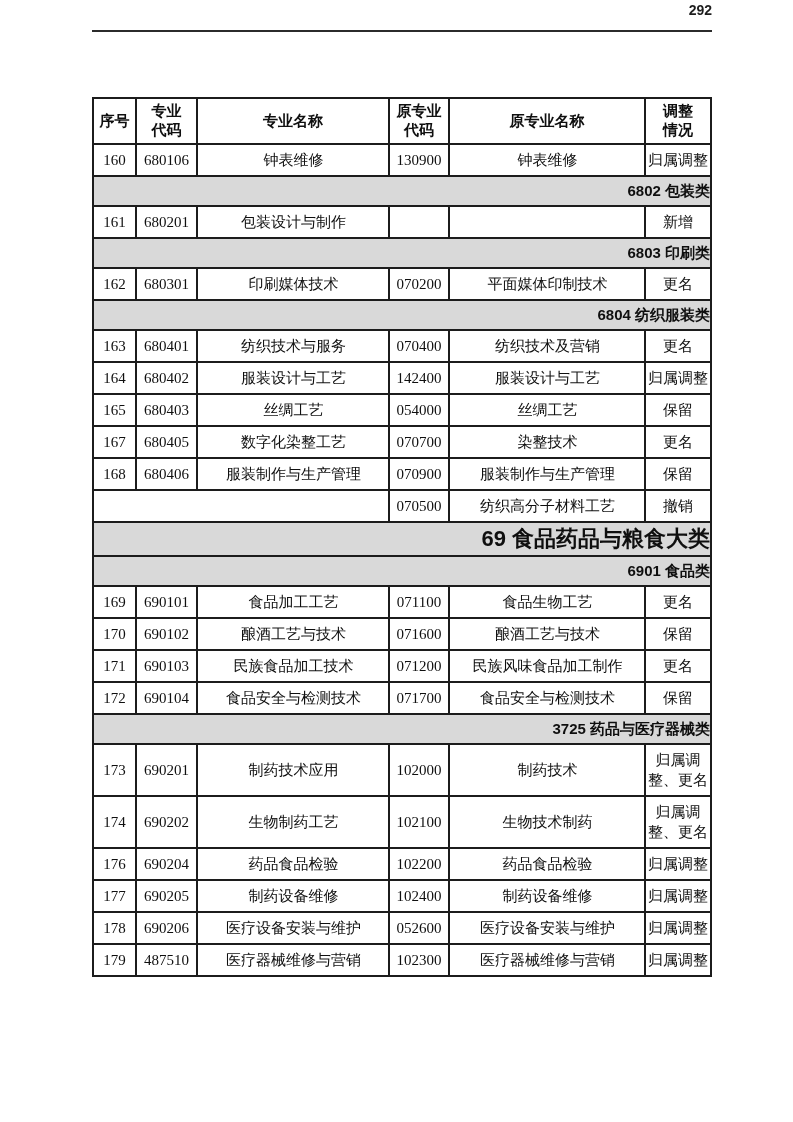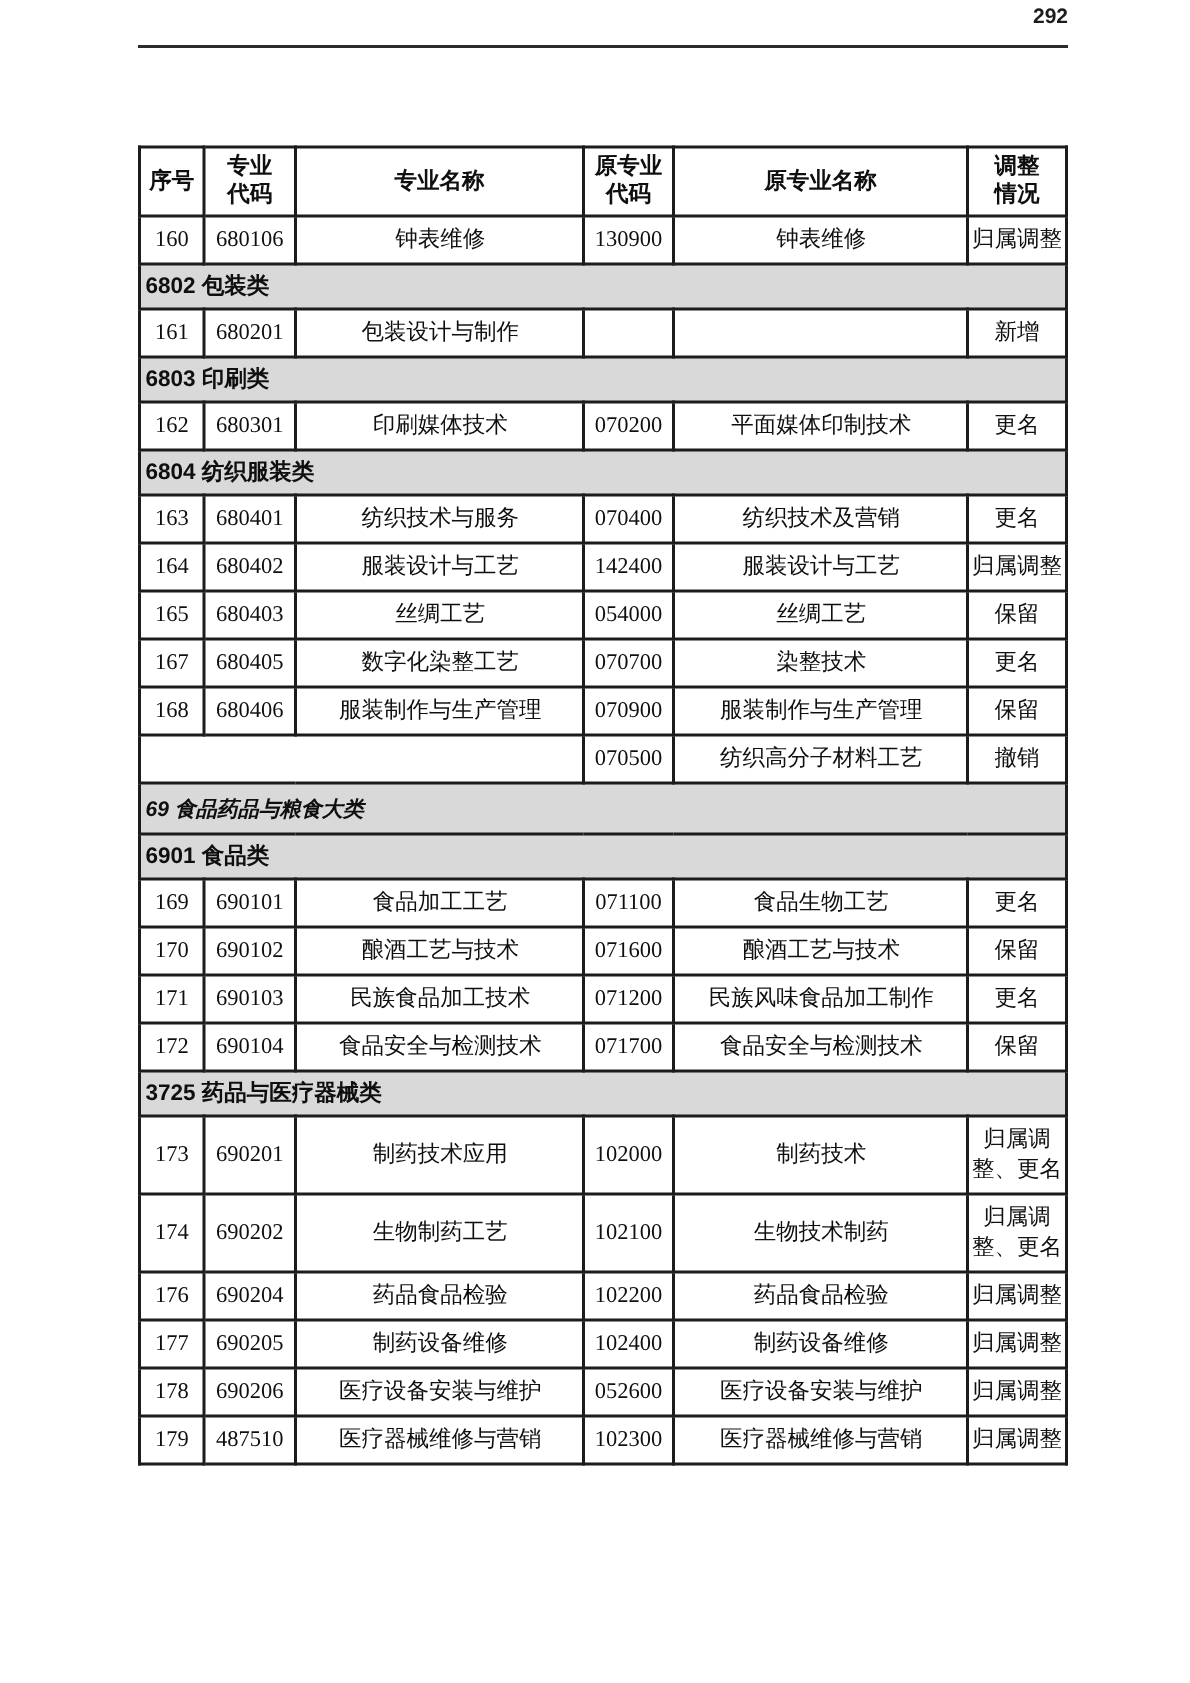--- a/index.html
+++ b/index.html
@@ -82,26 +82,26 @@
   td.cell-adjust2 {
     text-align: center;
     padding: 0 1px;
     font-size: 14px;
     font-family: "Liberation Sans", "DejaVu Sans", sans-serif;
     border-radius: 15px;
   }
   td.section-cell {
     background: #d9d9d9;
     font-weight: bold;
-    text-align: left;
+    text-align: right;
     padding-left: 3px;
     font-size: 16px;
     font-family: "Liberation Sans", "DejaVu Sans", sans-serif;
   }
-  tr.r-major td.section-cell { font-size: 14px; font-style: italic; }
+  tr.r-major td.section-cell { font-size: 22px; }
 </style>
 </head>
 <body>
 
 <div class="page">
 
   <div class="page-number">292</div>
 
   <div class="top-rule"></div>
 

